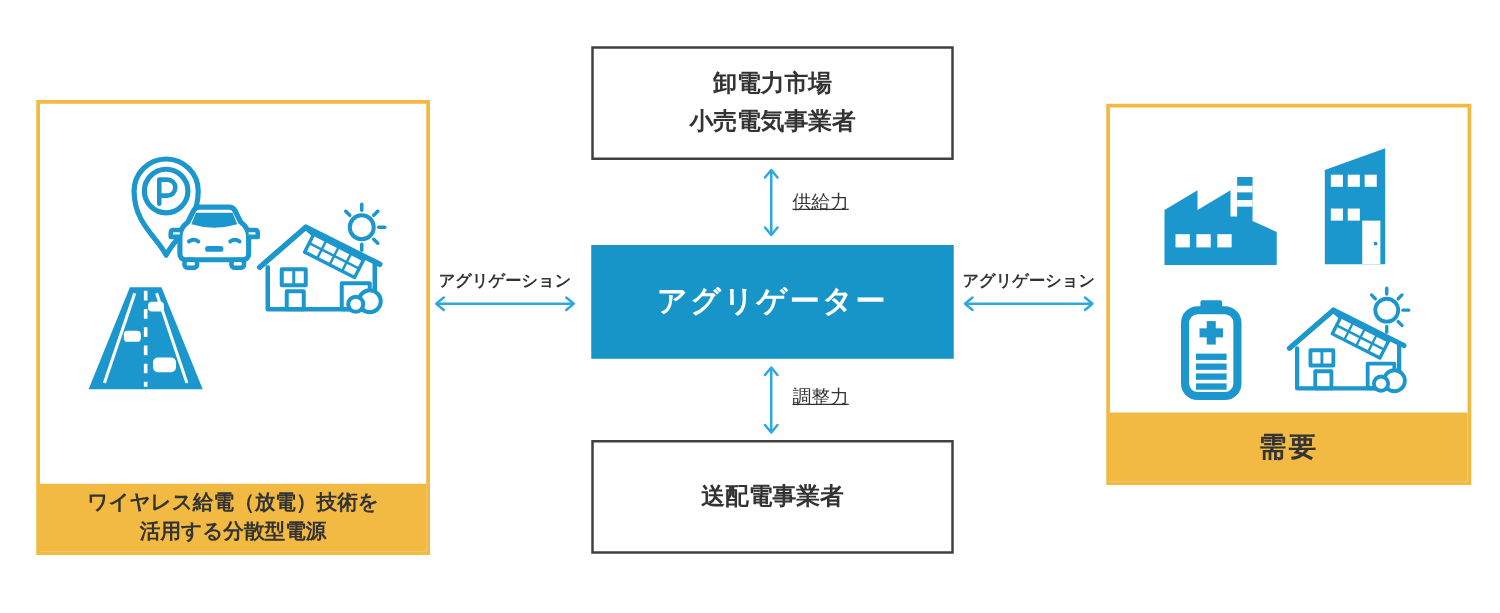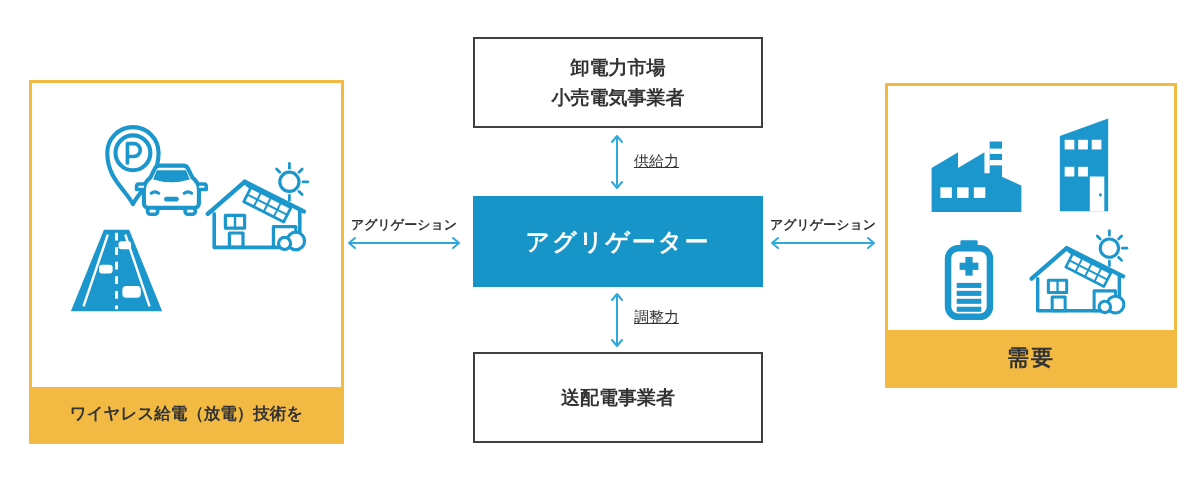--- a/index.html
+++ b/index.html
@@ -107,20 +107,21 @@
       <line x1="42" y1="5" x2="17" y2="79" stroke="#fff" stroke-width="2.5"></line>
       <line x1="60" y1="5" x2="85" y2="79" stroke="#fff" stroke-width="2.5"></line>
       <line x1="51" y1="3" x2="51" y2="82" stroke="#fff" stroke-width="3" stroke-dasharray="8 7"></line>
       <rect x="53" y="12" width="13" height="8" rx="3" fill="#fff"></rect>
       <rect x="33" y="36" width="14" height="9" rx="3" fill="#fff"></rect>
       <rect x="57" y="58" width="19" height="12" rx="4" fill="#fff"></rect>
     </svg>
 
     <div class="band">
       <span>ワイヤレス給電（放電）技術を</span>
+      <span>活用する分散型電源</span>
     </div>
   </div>
 
   <div class="panel panel-right">
 
     <svg class="icon" style="left:40px;top:45px" width="97" height="81" viewBox="0 0 110 92">
       <path d="M4 42 L34 24 V42 L64 24 V48 H70 V12 H84 V52 L106 62 V92 H4 Z" fill="#1b97cd"></path>
       <rect x="70" y="20" width="14" height="6" fill="#fff"></rect>
       <rect x="70" y="33" width="14" height="6" fill="#fff"></rect>
       <rect x="14" y="64" width="13" height="12" fill="#fff"></rect>

